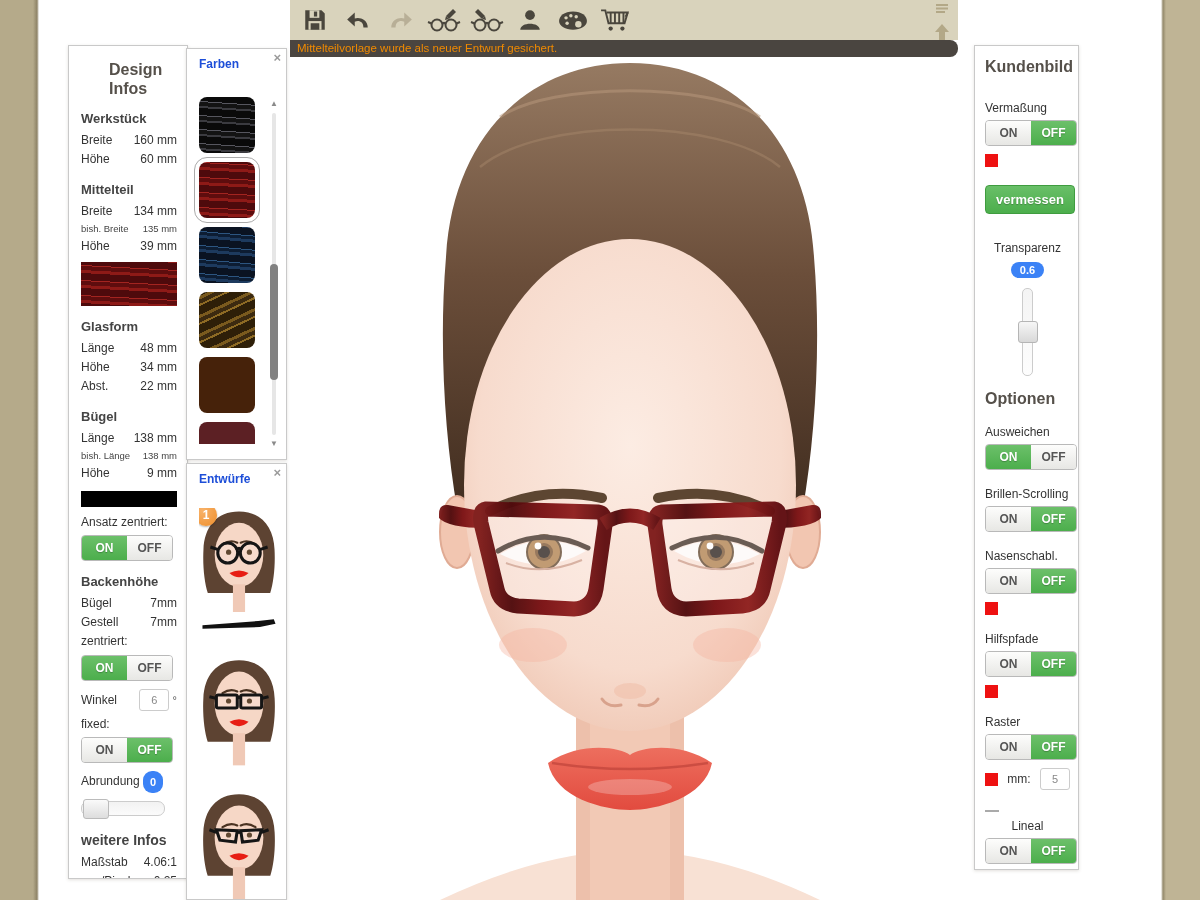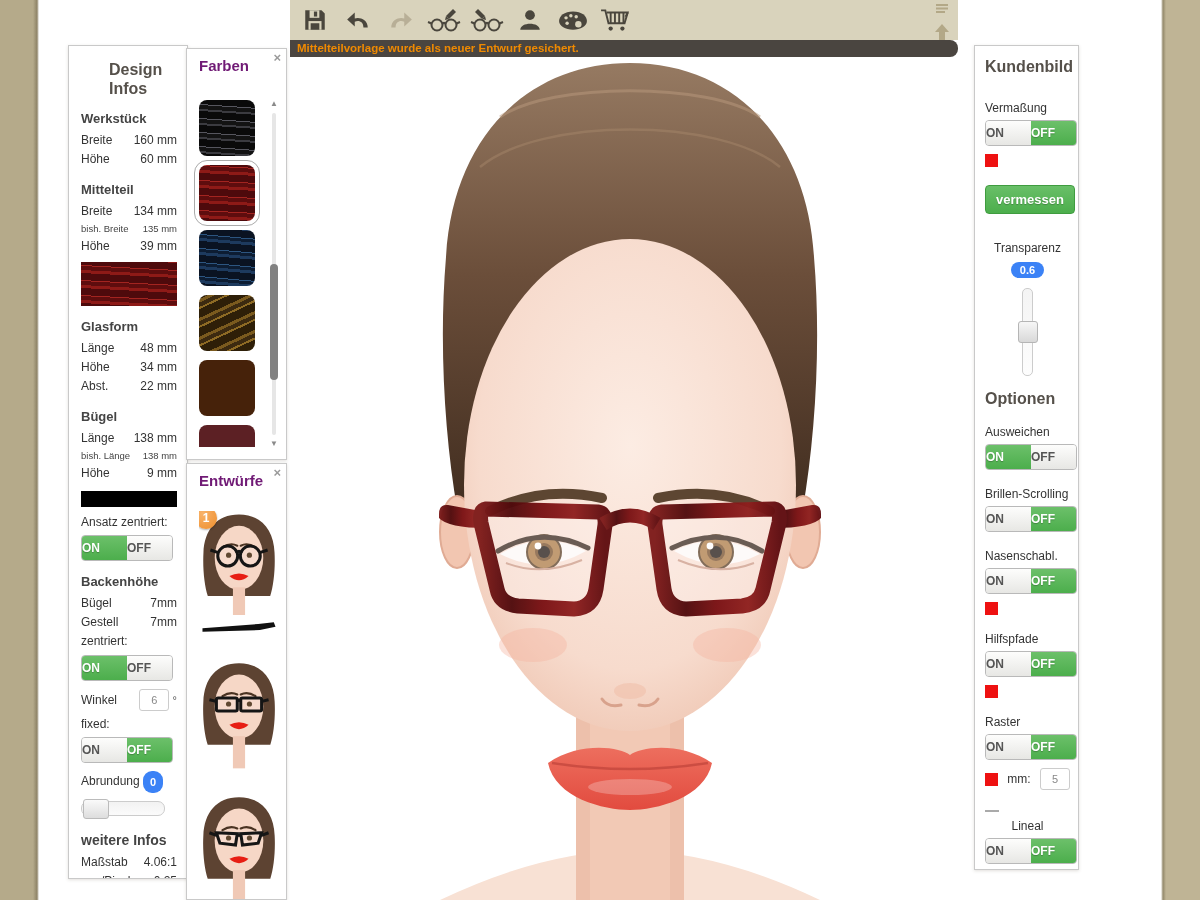--- a/index.html
+++ b/index.html
@@ -7,44 +7,44 @@
         background:linear-gradient(90deg,#b5aa8a 0px,#b5aa8a 33px,#8e8366 37px,#ffffff 39px,
                    #ffffff 1161px,#948a6c 1163px,#bfb495 1166px,#bfb495 1200px);}
   
   #toolbar{position:absolute;left:290px;top:0;width:668px;height:40px;background:#d9d3bc;}
   #toolbar .tools{position:absolute;left:8px;top:4px;display:flex;align-items:center;gap:9px;}
   .tool{width:34px;height:32px;display:flex;align-items:center;justify-content:center;cursor:pointer;}
   .tool svg{display:block;}
   #corner-icons{position:absolute;right:3px;top:1px;width:26px;display:flex;flex-direction:column;align-items:center;gap:3px;}
   
   #notif{position:absolute;left:290px;top:40px;width:668px;height:17px;background:#4a4540;
-         border-radius:0 8px 8px 0;color:#f08a00;font-size:11.5px;font-weight:bold;
+         border-radius:0 8px 8px 0;color:#f08a00;font-size:11.5px;font-weight:normal;
          line-height:17px;padding-left:7px;box-sizing:border-box;white-space:nowrap;overflow:hidden;}
   
   #canvas{position:absolute;left:290px;top:57px;width:675px;height:843px;background:#fff;overflow:hidden;}
   
   .panel{position:absolute;background:#fff;border:1px solid #c9c9c9;box-sizing:border-box;
          box-shadow:0 1px 3px rgba(90,80,60,.18);}
   .panel .close-x{position:absolute;top:2px;right:5px;color:#9a9a9a;font-size:13px;font-weight:bold;
          line-height:13px;cursor:pointer;}
-  .blue-title{color:#701a75;font-size:15px;font-weight:bold;}
+  .blue-title{color:#1d4ed8;font-size:12px;font-weight:bold;}
   .dark-title{color:#55504a;font-size:16px;font-weight:bold;}
   
   #design{left:68px;top:45px;width:120px;height:834px;padding:14px 10px 8px 12px;overflow:hidden;}
   #design .sec-h{font-size:13px;font-weight:bold;color:#444;margin:13px 0 5px 0;}
   .row{display:flex;justify-content:space-between;font-size:12px;color:#333;line-height:19px;}
   .row.small{font-size:9.5px;line-height:16px;color:#444;}
   .lbl{white-space:nowrap;text-align:right;} .val{white-space:nowrap;}
   .swatch-wide{width:96px;height:44px;margin:6px 0 2px 0;}
   .swatch-black{width:96px;height:16px;background:#000;margin:8px 0 6px 0;}
   .plain-lbl{font-size:12px;color:#333;margin-top:10px;line-height:18px;}
   
   .toggle{display:inline-flex;border:1px solid #b9b9b9;border-radius:4px;overflow:hidden;
           font-size:12px;font-weight:bold;margin-top:4px;cursor:pointer;background:#eee;}
-  .toggle span{display:inline-block;width:45px;padding:5px 0;
+  .toggle span{display:inline-block;width:45px;text-align:center;padding:5px 0;
           background:linear-gradient(#fdfdfc,#e7e7e4);color:#555;}
   .toggle.state-on span.h-on,.toggle.state-off span.h-off{
           background:linear-gradient(#6cc06a,#4cae4c);color:#fff;text-shadow:0 1px 1px rgba(0,0,0,.25);}
   
   .redsq{width:13px;height:13px;background:#ee1111;margin-top:8px;}
   .badge-green{display:inline-block;background:#3b82f6;color:#fff;font-size:11px;font-weight:bold;
           border-radius:9px;padding:2px 9px;vertical-align:middle;}
   .num-input{width:24px;height:18px;border:1px solid #ccc;border-radius:3px;text-align:center;
           font-size:11px;color:#888;background:#fff;}
   .hslider{position:relative;width:82px;height:13px;border:1px solid #ccc;border-radius:7px;

